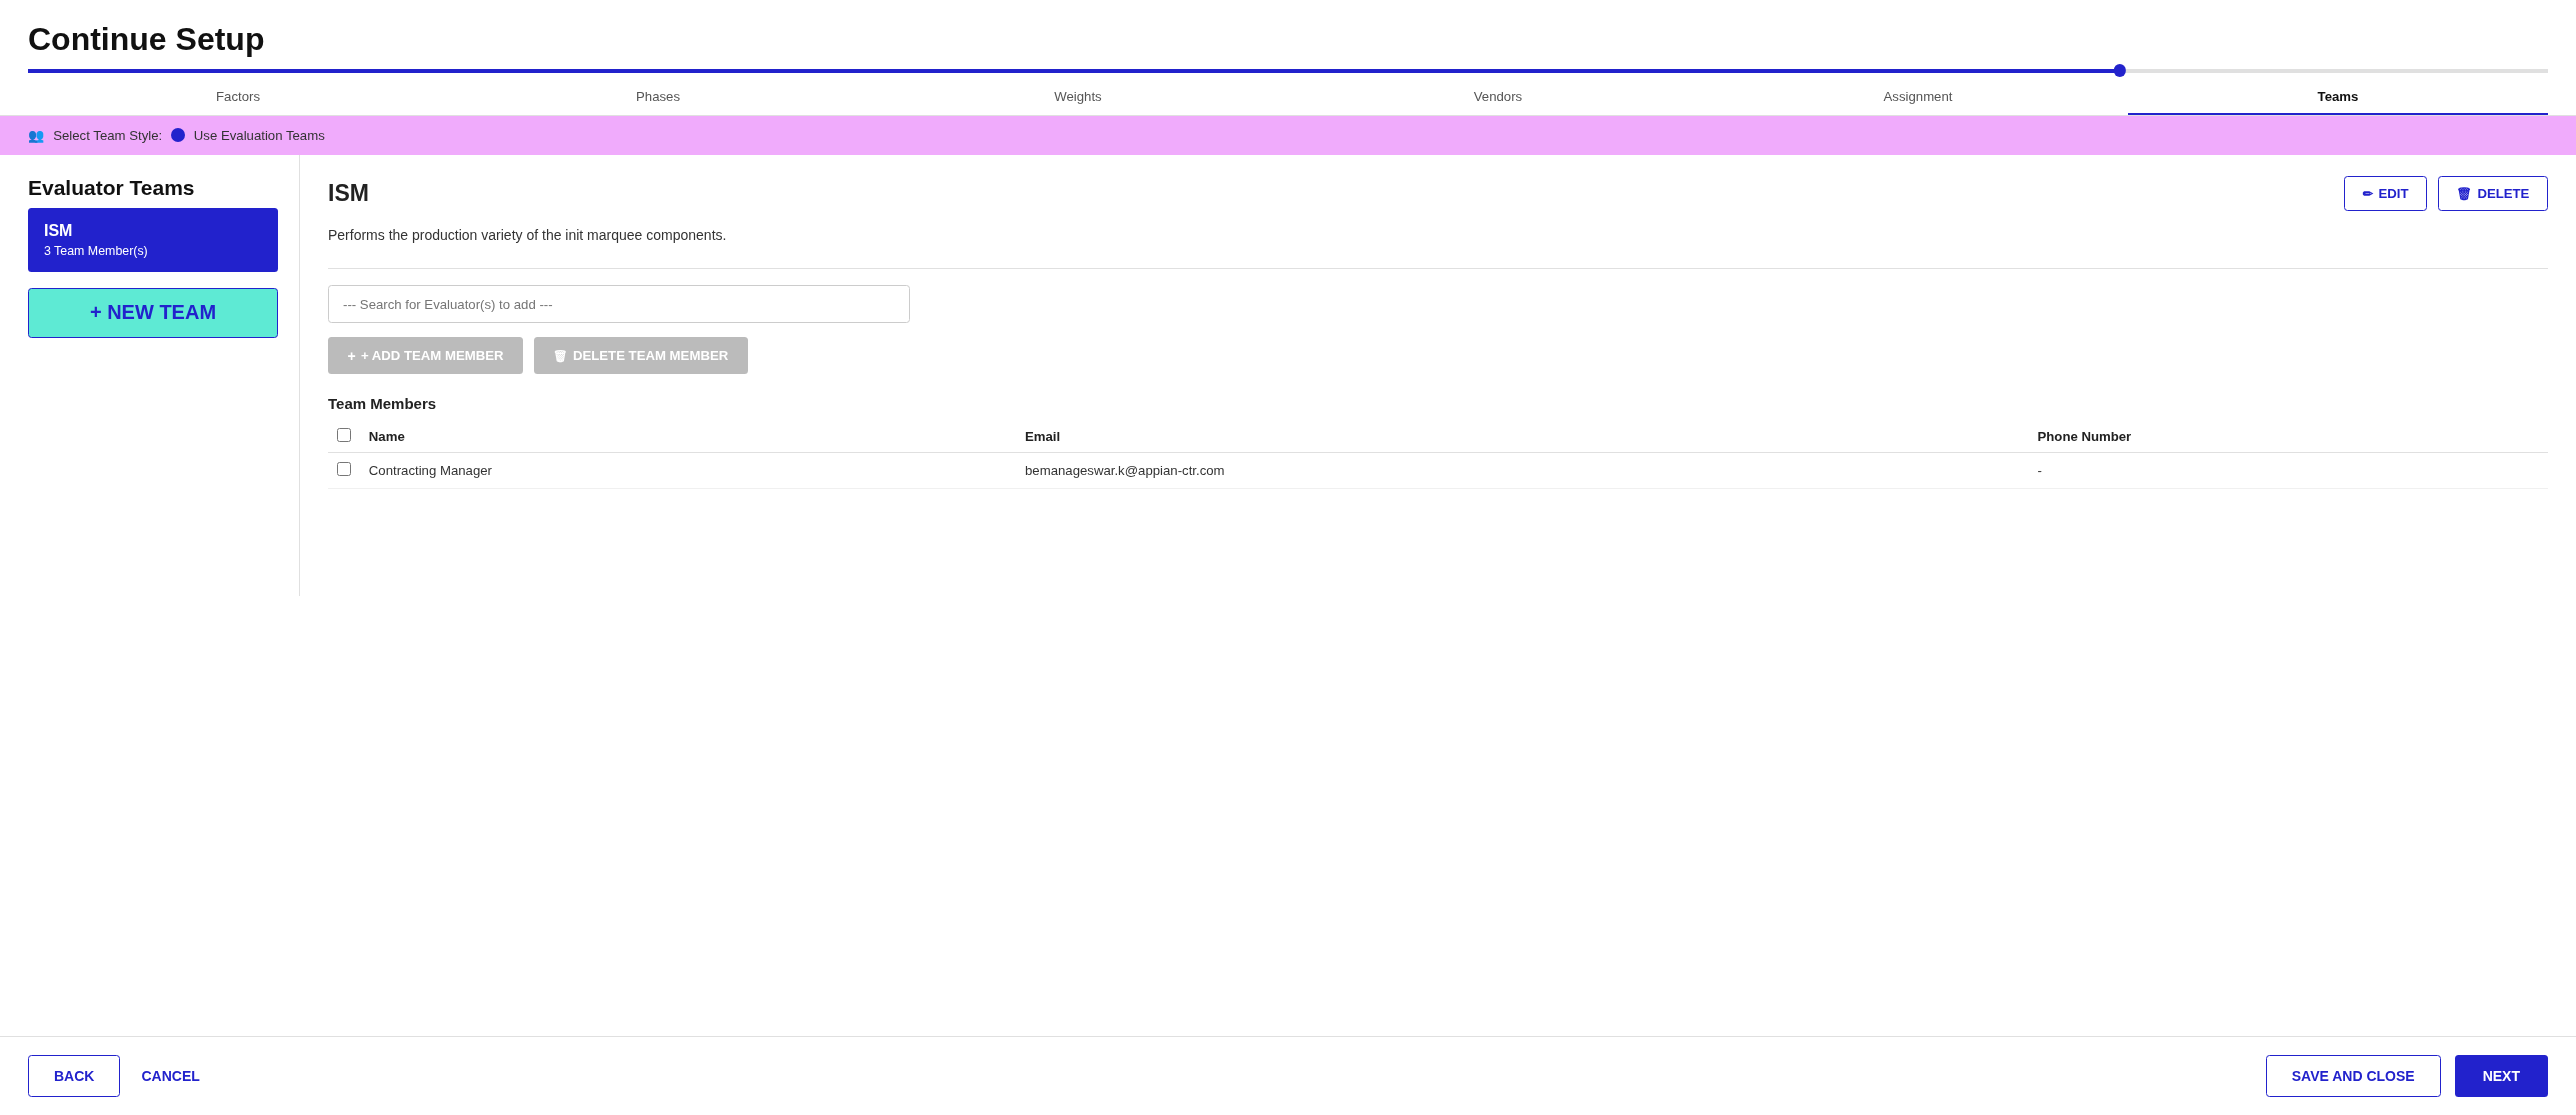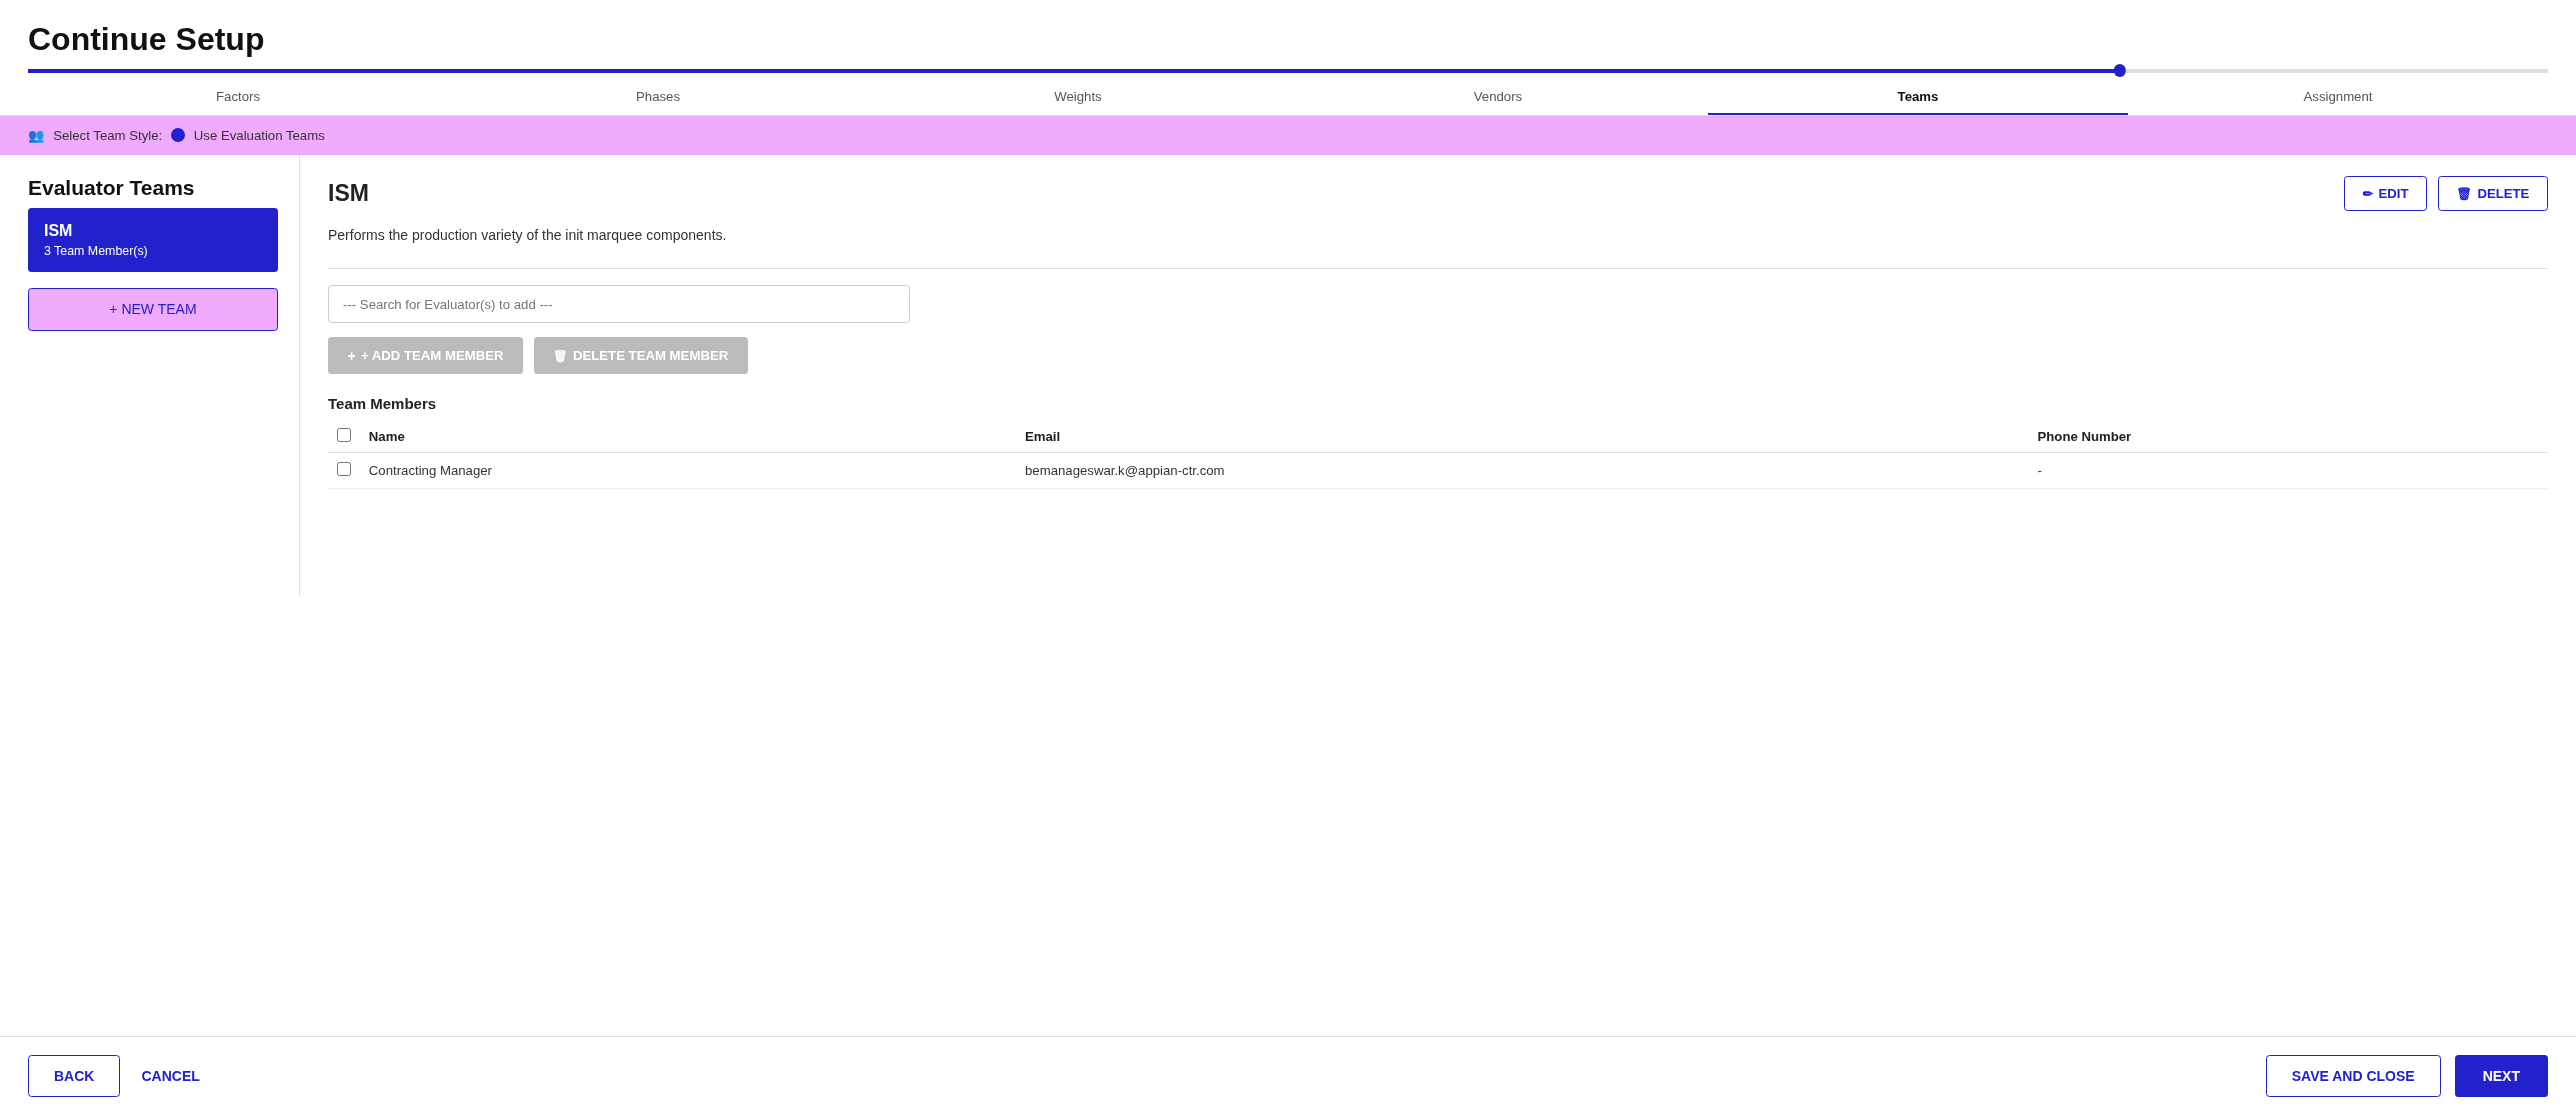--- a/index.html
+++ b/index.html
@@ -22,21 +22,21 @@
 
     .main-content { display: flex; min-height: 441px; }
 
     .sidebar { width: 300px; min-width: 300px; padding: 21px 21px 21px 28px; border-right: 0.9px solid #e0e0e0; }
     .sidebar-title { font-size: 21px; font-weight: 700; color: #111; margin-bottom: 8px; }
 
     .team-item { background: #2222cc; color: #fff; padding: 14px 16px; border-radius: 3.5px; margin-bottom: 16px; cursor: pointer; }
     .team-item-name { font-size: 16px; font-weight: 700; }
     .team-item-sub { font-size: 12.4px; margin-top: 3.5px; }
 
-    .new-team-btn { display: flex; align-items: center; justify-content: center; border: 1.8px solid #2222cc; color: #2222cc; background: #f0abfc; padding: 12.4px 0; border-radius: 3.5px; font-size: 14px; font-weight: 400; cursor: pointer; width: 100%; gap: 7px; }
+    .new-team-btn { display: flex; align-items: center; justify-content: center; border: 1.8px solid #2222cc; color: #2222cc; background: #5eead4; padding: 12.4px 0; border-radius: 3.5px; font-size: 20px; font-weight: 700; cursor: pointer; width: 100%; gap: 7px; }
 
     .team-detail { flex: 1; padding: 21px 28px; }
     .team-detail-header { display: flex; align-items: center; justify-content: space-between; margin-bottom: 10.6px; }
     .team-name { font-size: 23px; font-weight: 700; }
     .header-buttons { display: flex; gap: 10.6px; }
     .btn-edit, .btn-delete { border: 1.8px solid #2222cc; color: #2222cc; background: #fff; padding: 8.8px 17.6px; border-radius: 3.5px; font-size: 13.2px; font-weight: 600; cursor: pointer; display: flex; align-items: center; gap: 5.3px; text-align: center; }
 
     .team-description { color: #333; font-size: 14px; margin: 16px 0 25px 0; }
 
     .divider { border: none; border-top: 0.9px solid #e0e0e0; margin: 16px 0; }
@@ -81,22 +81,22 @@
     <div class="progress-fill"></div>
     <div class="progress-dot"></div>
   </div>
 </div>
 
 <div class="nav-tabs">
   <div class="nav-tab">Factors</div>
   <div class="nav-tab">Phases</div>
   <div class="nav-tab">Weights</div>
   <div class="nav-tab">Vendors</div>
+  <div class="nav-tab">Assignment</div>
   <div class="nav-tab active">Teams</div>
-  <div class="nav-tab">Assignment</div>
 </div>
 
 <div class="team-style-bar">
   <span class="people-icon"></span>
   <span>Select Team Style:</span>
   <span class="radio-icon"></span>
   <span>Use Evaluation Teams</span>
 </div>
 
 <div class="main-content">

